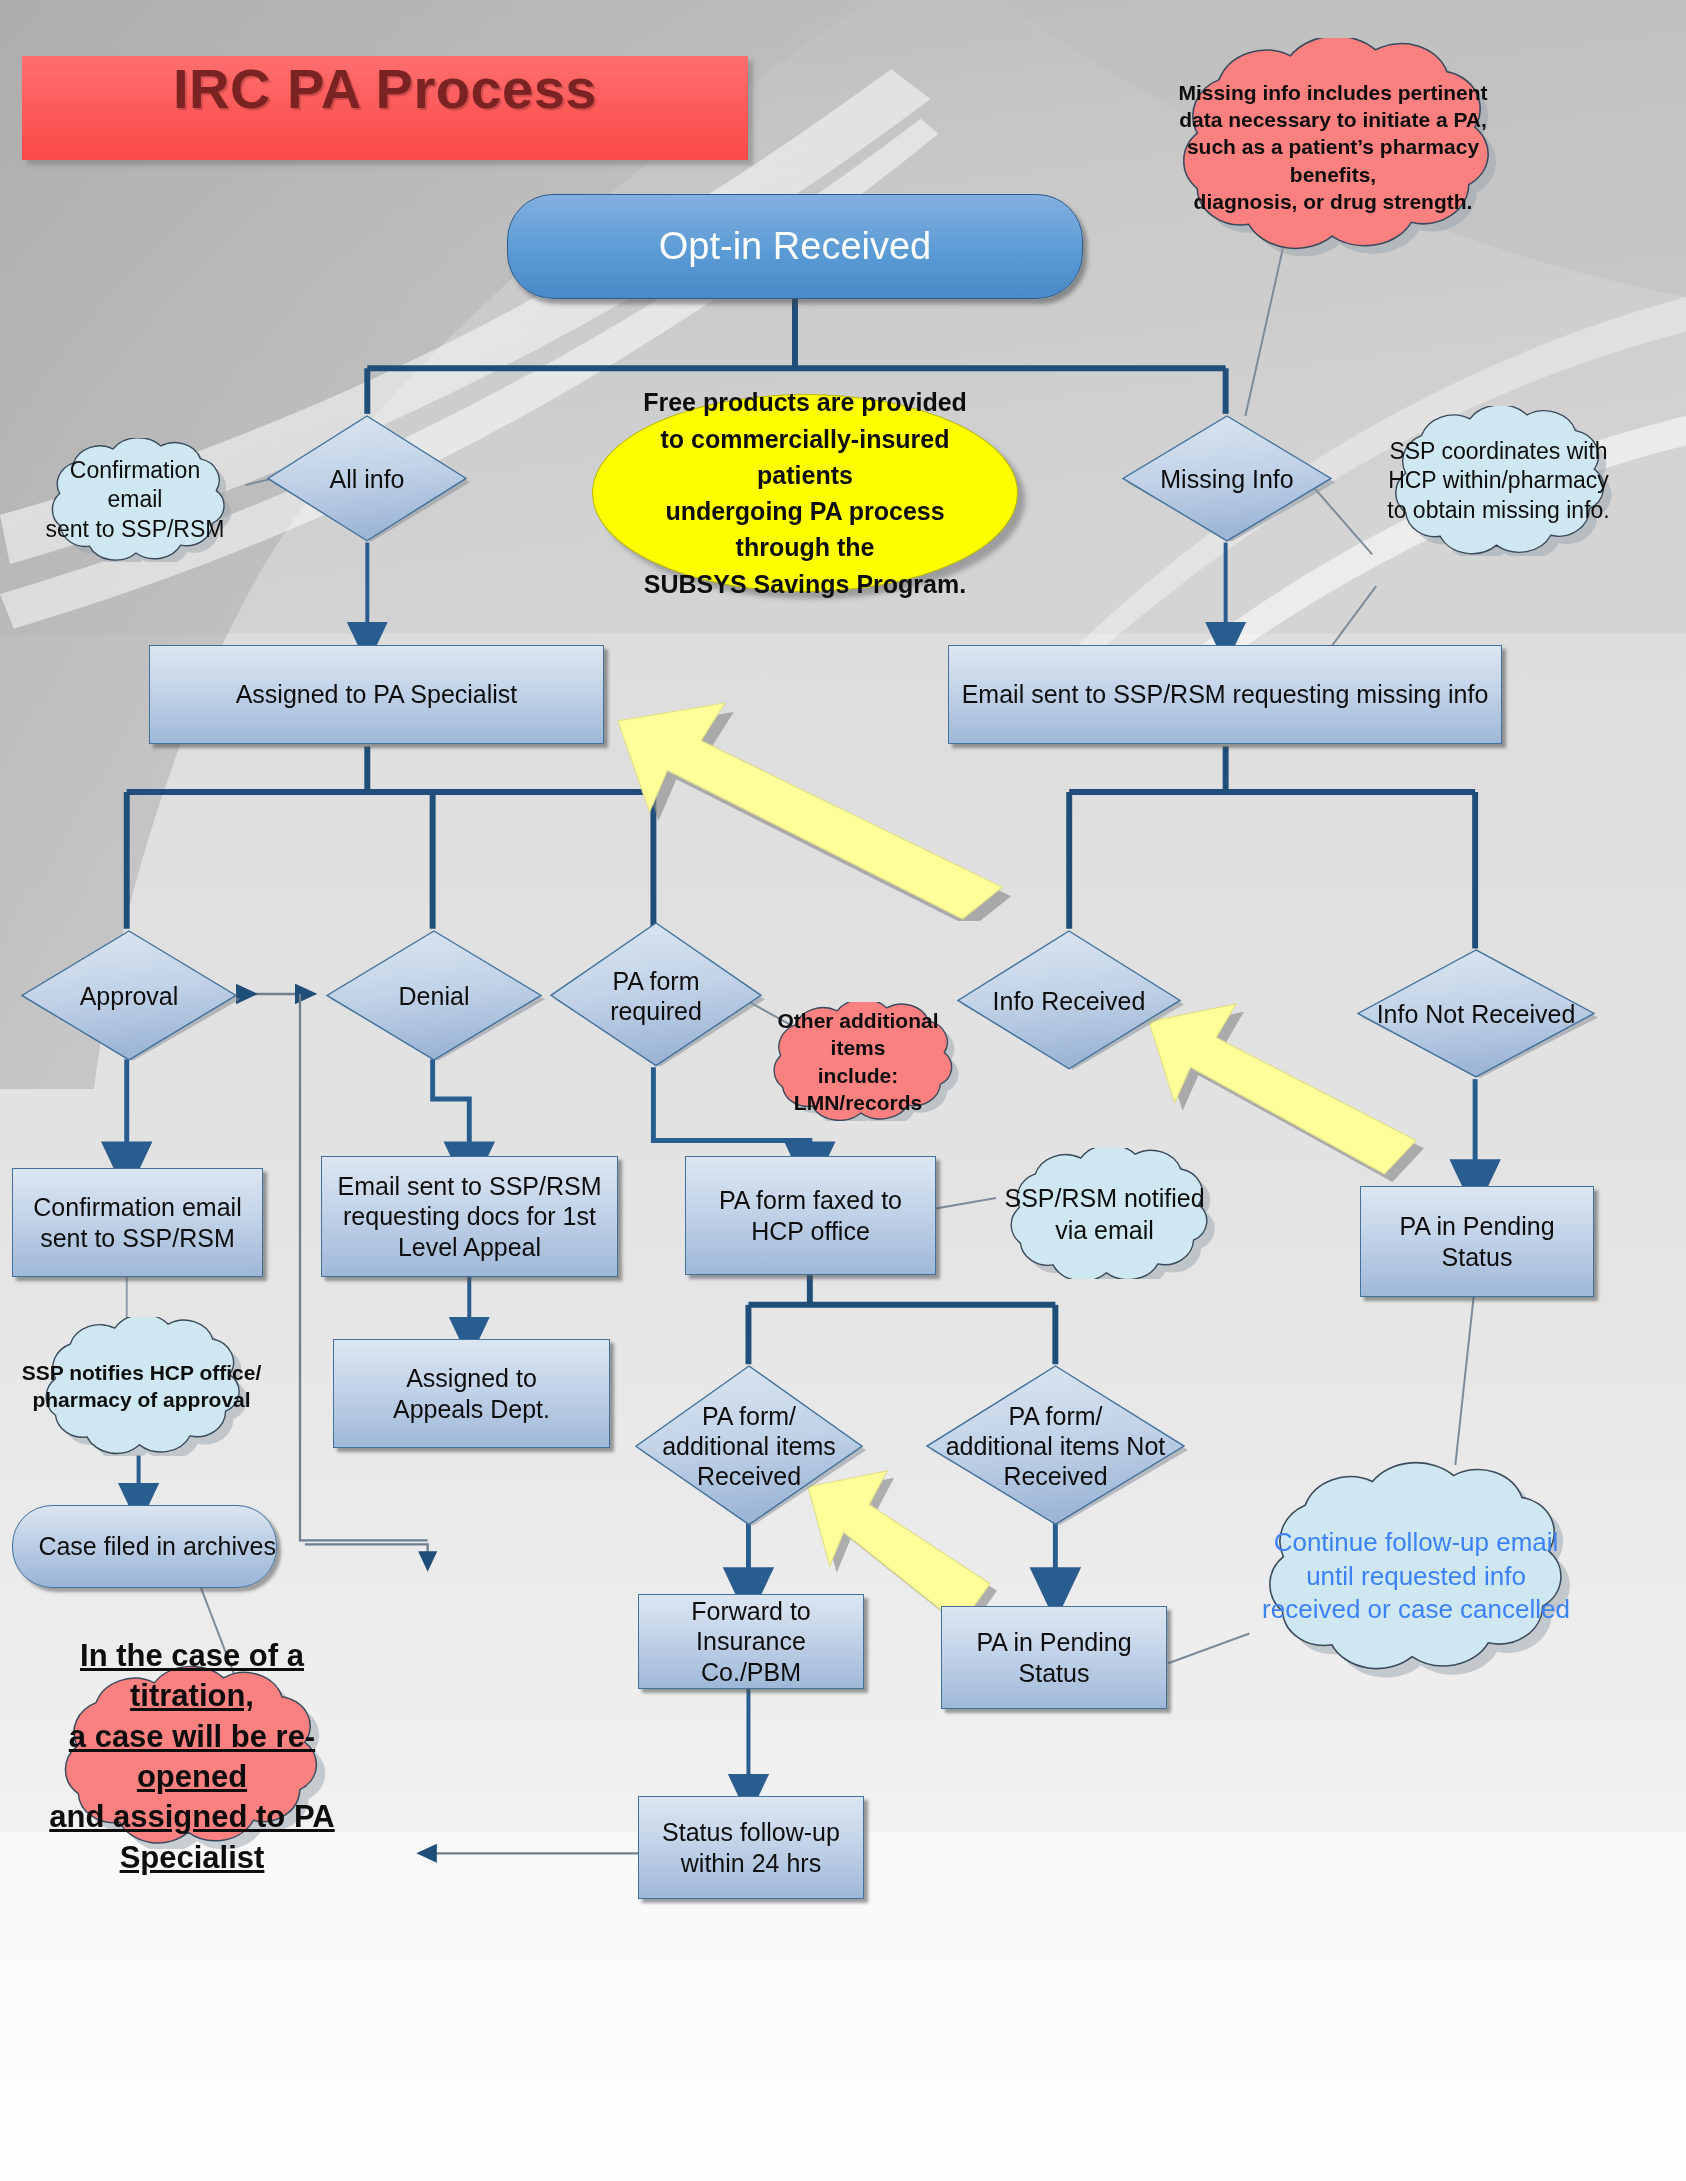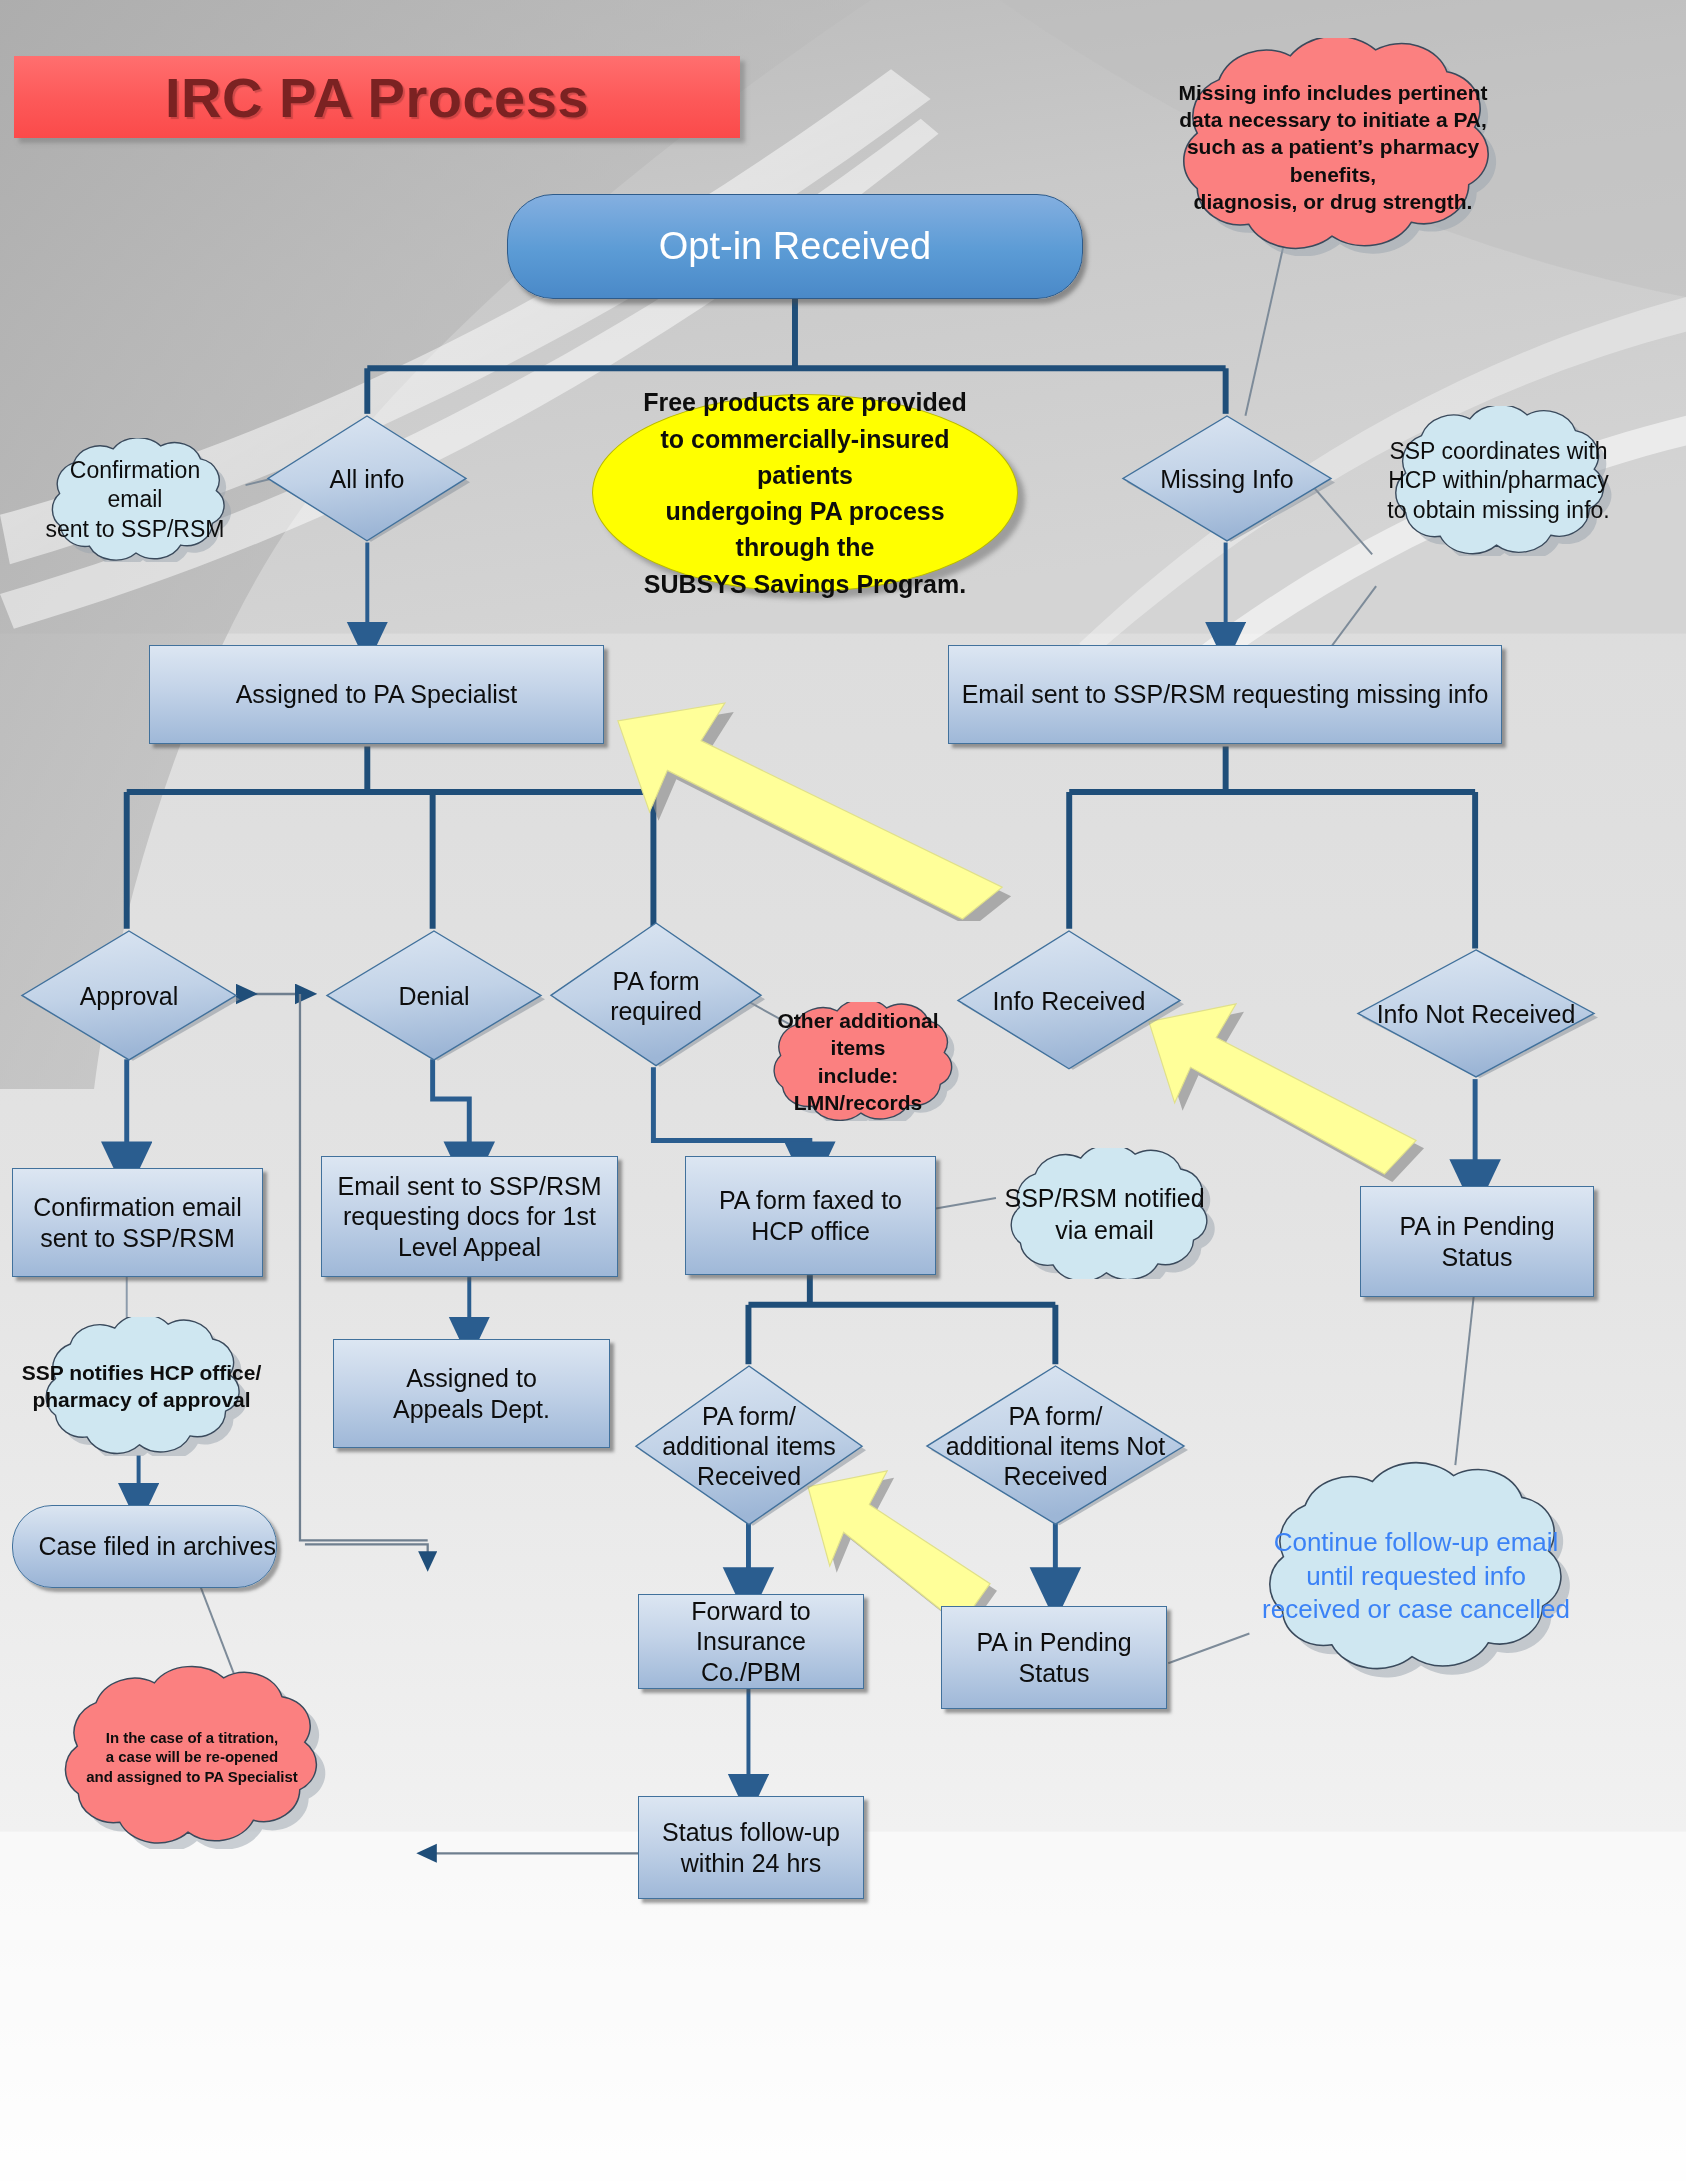--- a/index.html
+++ b/index.html
@@ -110,26 +110,25 @@
     font-weight: bold;
     font-size: 25px;
     line-height: 1.45;
     color: #0d0d0d;
     padding: 0 44px;
     box-sizing: border-box;
   }
   
   #title-banner {
     position: absolute;
-    left: 14px; top: 56px;
-    width: 726px; height: 82px;
+    left: 22px; top: 56px;
+    width: 726px; height: 104px;
     background: linear-gradient(to bottom, #ff6f6f 0%, #fd5a5a 50%, #fb4a4a 100%);
     box-shadow: 5px 5px 4px rgba(120,120,120,0.5);
     display: flex;
-    align-items: center;
     justify-content: center;
   }
   #title-banner .ttext {
     font-size: 56px;
     font-weight: bold;
     color: #7b2222;
     text-shadow: 2px 2px 1px rgba(120,40,40,0.35);
     letter-spacing: 0.5px;
   }
   svg.conn { position: absolute; left: 0; top: 0; width: 1686px; height: 2181px; pointer-events: none; }
@@ -577,21 +576,21 @@
     <span>Case filed in archives</span>
   </div>
 
   <div class="cloud pink" style="left:14px; top:1665px; width:356px; height:184px;">
     <svg width="356" height="184" viewBox="0 0 360 186">
       <g>
         <path d="M64,82 a37,33 0 0 1 19,-44 a41,36 0 0 1 59,-20 a44,35 0 0 1 70,-5 a39,33 0 0 1 59,19 a34,30 0 0 1 23,46 a32,29 0 0 1 -5,48 a37,33 0 0 1 -47,31 a42,35 0 0 1 -66,12 a42,35 0 0 1 -69,-10 a36,31 0 0 1 -42,-29 a34,31 0 0 1 -1,-48 Z" fill="#9aa3ad" opacity="0.5" transform="translate(9,9)"></path>
         <path d="M64,82 a37,33 0 0 1 19,-44 a41,36 0 0 1 59,-20 a44,35 0 0 1 70,-5 a39,33 0 0 1 59,19 a34,30 0 0 1 23,46 a32,29 0 0 1 -5,48 a37,33 0 0 1 -47,31 a42,35 0 0 1 -66,12 a42,35 0 0 1 -69,-10 a36,31 0 0 1 -42,-29 a34,31 0 0 1 -1,-48 Z" fill="#fb8080" stroke="#3a4a5c" stroke-width="1.5"></path>
       </g>
     </svg>
-    <div class="ctext" style="font-size:15px; padding:0 6%;">
+    <div class="ctext" style="font-size:31px; padding:0 6%;text-decoration:underline;">
       <div>
         <div>In the case of a titration,</div>
         <div>a case will be re-opened</div>
         <div>and assigned to PA Specialist</div>
       </div>
     </div>
   </div>
 
   <div class="node proc" style="left:638px; top:1594px; width:226px; height:95px;">
     <span>

